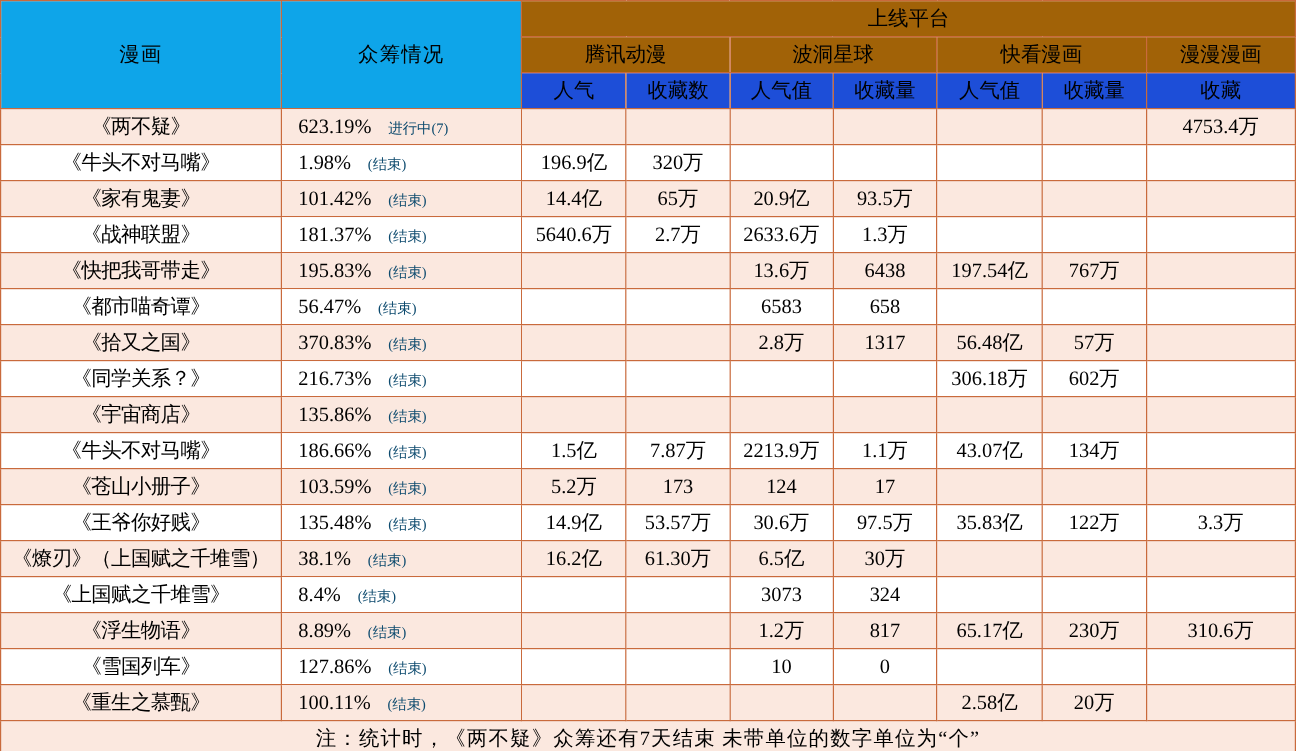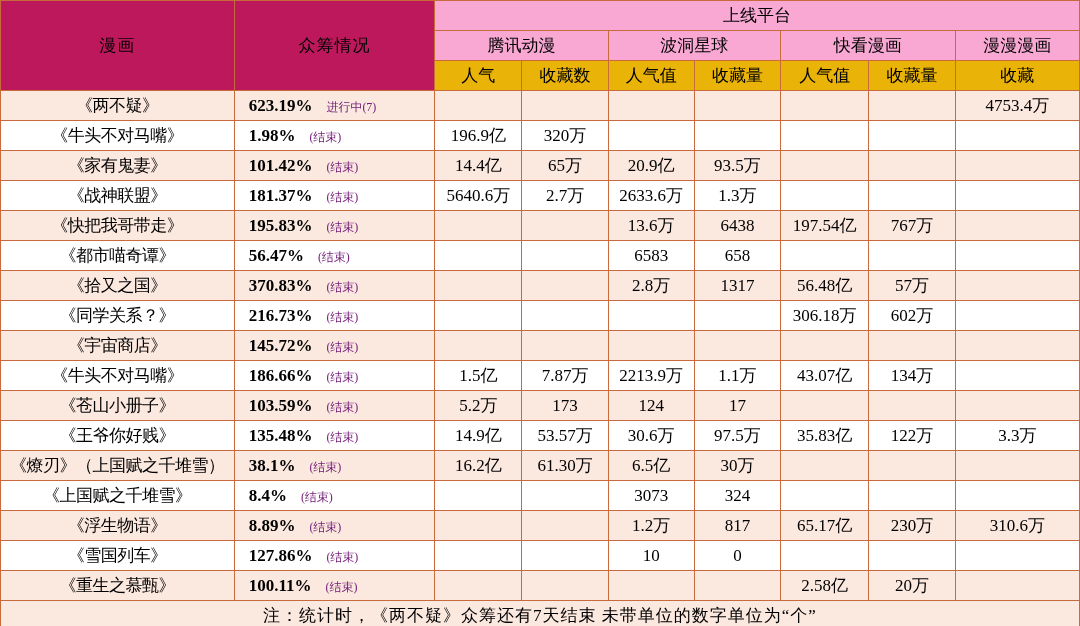--- a/index.html
+++ b/index.html
@@ -24,30 +24,30 @@
     font-weight: normal;
     text-align: center;
     vertical-align: middle;
     font-size: 17px;
     color: #000000;
     height: 29px;
     overflow: hidden;
     white-space: nowrap;
   }
   .hdr {
-    background: #be185d;
+    background: #0ea5e9;
     font-size: 18px;
     letter-spacing: 1px;
   }
   .hdr-sub {
-    background: #eab308;
+    background: #1d4ed8;
     font-size: 16px;
   }
   .hdr-big {
-    background: #f9a8d4;
+    background: #a16207;
     font-size: 18px;
     font-family: Liberation Serif, serif;
   }
   tr.odd td {
     background: #fbe8df;
   }
   tr.even td {
     background: #ffffff;
   }
   .title-cell {
@@ -60,26 +60,25 @@
     padding-left: 0;
   }
   .cf-inner {
     display: flex;
     align-items: baseline;
     justify-content: flex-start;
     padding-left: 14px;
   }
   .cf-pct {
     font-size: 17px;
-    font-weight: bold;
   }
   .cf-state {
     font-size: 12px;
     margin-left: 14px;
-    color: #701a75;
+    color: #0c4a6e;
   }
   .note-row td {
     background: #fbe8df;
     color: #e8a57e;
     font-size: 14px;
     letter-spacing: 1px;
     height: 30px;
   }
 </style>
 </head>
@@ -245,21 +244,21 @@
         <td></td>
         <td></td>
         <td>306.18万</td>
         <td>602万</td>
         <td></td>
       </tr>
       <tr class="odd">
         <td class="title-cell">《宇宙商店》</td>
         <td class="cf-cell">
           <div class="cf-inner">
-            <span class="cf-pct">145.72%</span>
+            <span class="cf-pct">135.86%</span>
             <span class="cf-state">(结束)</span>
           </div>
         </td>
         <td></td>
         <td></td>
         <td></td>
         <td></td>
         <td></td>
         <td></td>
         <td></td>

